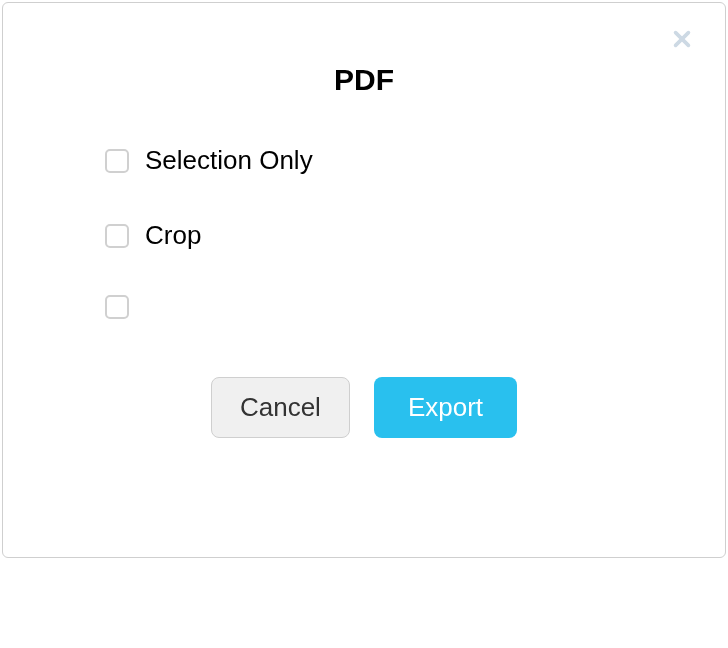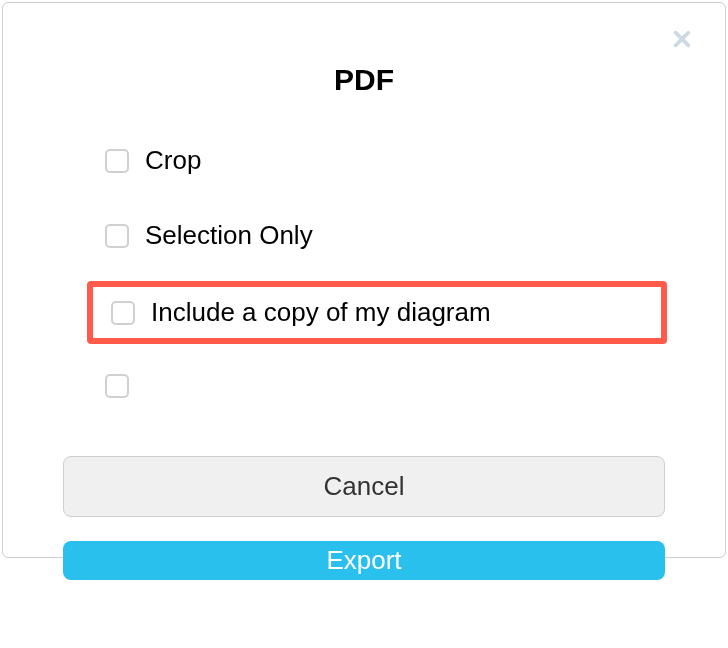--- a/index.html
+++ b/index.html
@@ -78,24 +78,23 @@
       flex-shrink: 0;
       cursor: pointer;
     }
     .option-label {
       font-size: 26px;
       color: #000;
       cursor: pointer;
     }
     .button-row {
       display: flex;
-      justify-content: flex-end;
+      justify-content: center;
       gap: 24px;
       margin-top: 50px;
-      flex-direction: column;
     }
     .btn {
       font-size: 26px;
       padding: 14px 28px;
       border-radius: 8px;
       cursor: pointer;
       border: none;
       font-family: inherit;
     }
     .btn-cancel {
@@ -123,33 +122,29 @@
       </svg>
     </span>
   </button>
 
   <h2 class="dialog-title">PDF</h2>
 
   <div class="options">
 
     <div class="option-row">
       <div class="checkbox"></div>
-      <span class="option-label">Crop</span>
+      <span class="option-label">Selection Only</span>
     </div>
 
     <div class="option-row">
       <div class="checkbox"></div>
-      <span class="option-label">Selection Only</span>
+      <span class="option-label">Crop</span>
     </div>
 
 
-    <div class="option-row highlighted">
-      <div class="checkbox"></div>
-      <span class="option-label">Include a copy of my diagram</span>
-    </div>
 
     <div class="option-row">
       <div class="checkbox"></div>
     </div>
 
   </div>
 
   <div class="button-row">
     <button class="btn btn-cancel">Cancel</button>
     <button class="btn btn-export">Export</button>

